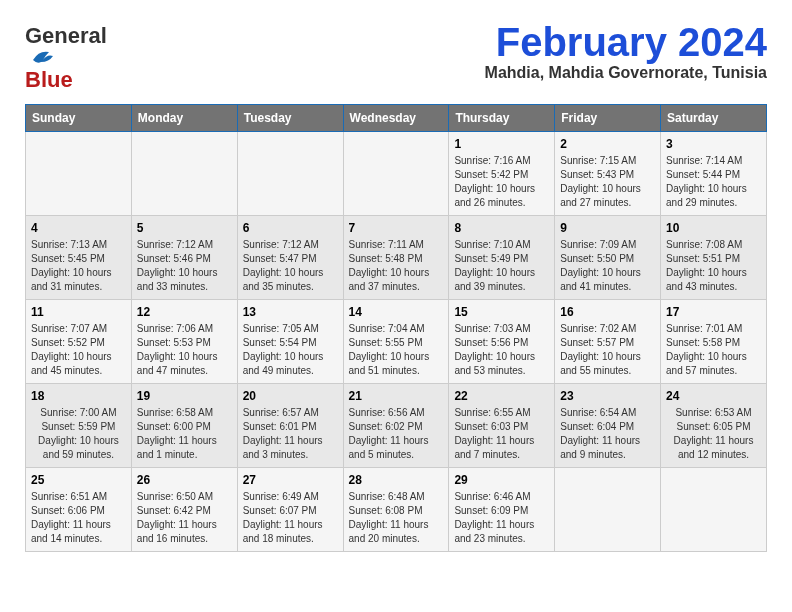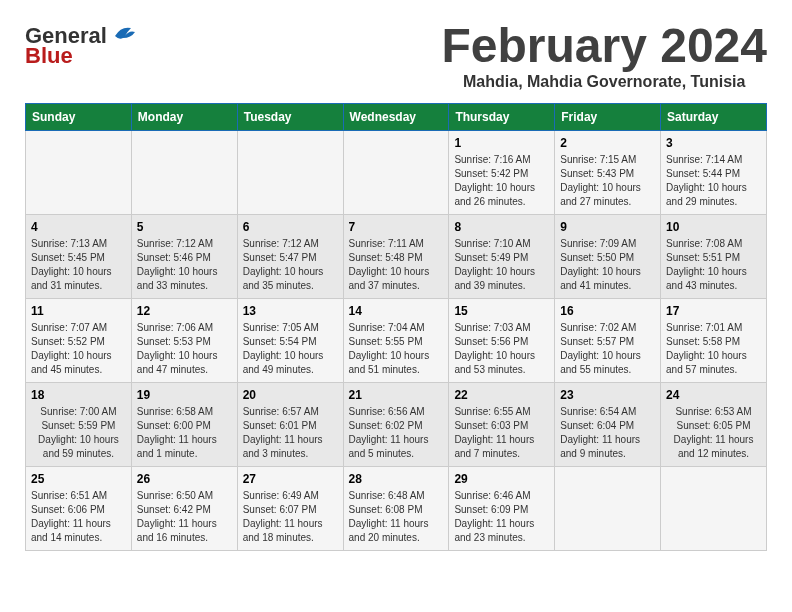--- a/index.html
+++ b/index.html
@@ -19,38 +19,38 @@
     .logo {
       display: flex;
       flex-direction: column;
       align-items: flex-start;
       margin-top: 4px;
     }
     .title-block {
       text-align: right;
     }
     .main-title {
-      font-size: 48px;
+      font-size: 40px;
       font-weight: bold;
-      color: #404040;
+      color: #1d4ed8;
       line-height: 1.1;
     }
     .subtitle {
       font-size: 16px;
       font-weight: bold;
       color: #333;
       text-align: center;
     }
     table {
       width: 100%;
       border-collapse: collapse;
       font-size: 11px;
     }
     thead tr th {
-      background-color: #15803d;
+      background-color: #737373;
       color: #fff;
       text-align: left;
       padding: 6px 6px;
       font-size: 12px;
       font-weight: bold;
       border: 1px solid #1a6bb5;
     }
     tbody tr td {
       border: 1px solid #ccc;
       vertical-align: top;
@@ -74,21 +74,21 @@
       font-size: 10px;
       color: #333;
       line-height: 1.4;
     }
   </style>
 </head>
 <body>
 
 <div class="header-section">
   <div class="logo">
-    <div style="display:flex;align-items:flex-start;">
+    <div style="display:flex;align-items:flex-start;flex-direction:column;">
       <div style="font-size:22px;font-weight:bold;color:#333;line-height:1.1;">
         <span>General</span>
       </div>
       <div style="margin-left:4px;margin-top:-2px;">
         <svg width="28" height="22" viewBox="0 0 28 22">
           <path d="M4 14 Q10 4 20 6 Q16 10 14 14 Q18 8 24 10 Q20 16 12 16 Q8 18 4 14Z" fill="#1a6bb5"></path>
         </svg>
       </div>
     </div>
     <div style="font-size:22px;font-weight:bold;color:#b91c1c;line-height:1.1;margin-top:-4px;">

